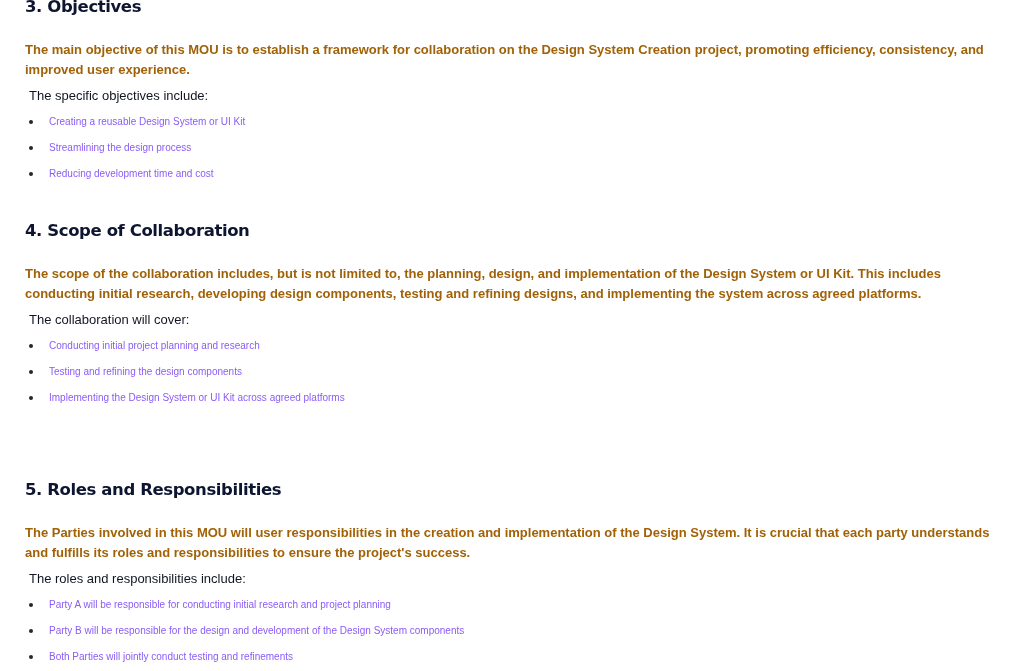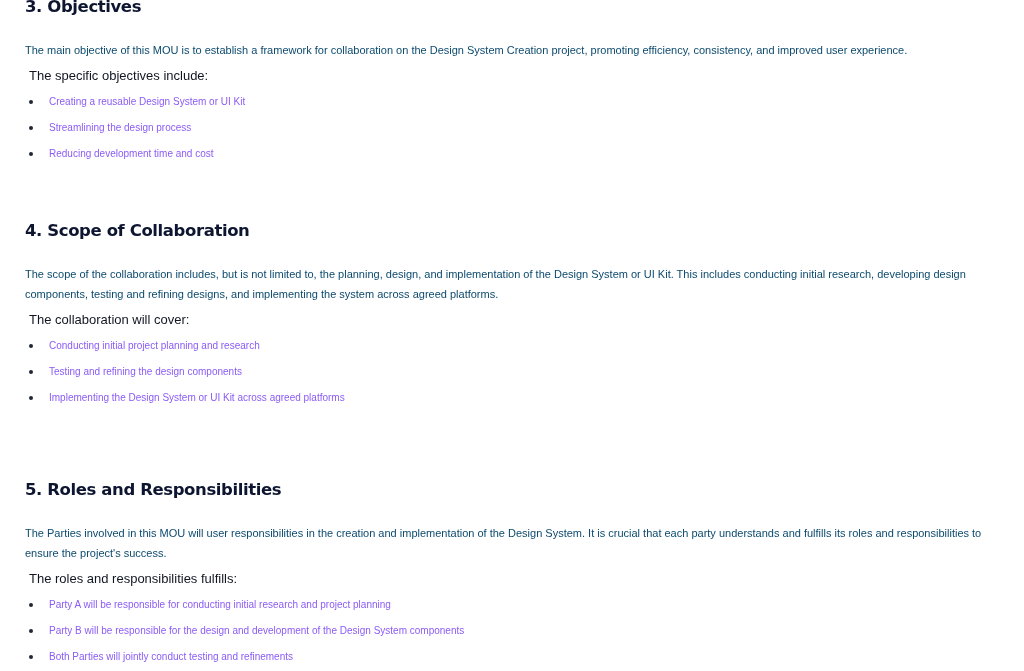--- a/index.html
+++ b/index.html
@@ -26,24 +26,25 @@
       font-family: "DejaVu Sans", "Liberation Sans", sans-serif;
       font-weight: 700;
       font-size: 16.5px;
       letter-spacing: -0.4px;
       color: #0d1530;
       margin: 0;
       height: 26px;
       line-height: 26px;
     }
     .section-para {
-      font-size: 11px;
+      font-size: 13px;
       line-height: 20px;
       margin: 20px 0 0 0;
-      color: #0c4a6e;
+      color: #a16207;
+      font-weight: bold;
     }
     .section-subtitle {
       font-size: 13px;
       font-weight: 400;
       color: #111622;
       margin: 6px 0 0 4px;
       line-height: 20px;
     }
     .bullet-list {
       list-style: none;
@@ -113,21 +114,21 @@
       <li class="bullet-item">
         <span class="bullet-dot"></span>
         <span>Implementing the Design System or UI Kit across agreed platforms</span>
       </li>
     </ul>
   </section>
 
   <section class="section sec-5">
     <h2 class="section-heading">5. Roles and Responsibilities</h2>
     <p class="section-para">The Parties involved in this MOU will user responsibilities in the creation and implementation of the Design System. It is crucial that each party understands and fulfills its roles and responsibilities to ensure the project's success.</p>
-    <div class="section-subtitle">The roles and responsibilities fulfills:</div>
+    <div class="section-subtitle">The roles and responsibilities include:</div>
     <ul class="bullet-list">
       <li class="bullet-item">
         <span class="bullet-dot"></span>
         <span>Party A will be responsible for conducting initial research and project planning</span>
       </li>
       <li class="bullet-item">
         <span class="bullet-dot"></span>
         <span>Party B will be responsible for the design and development of the Design System components</span>
       </li>
       <li class="bullet-item">

